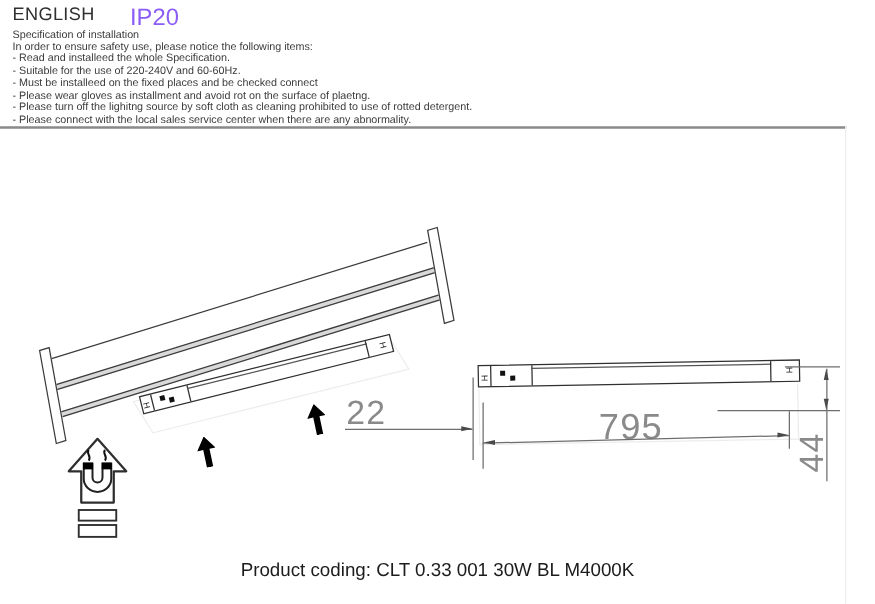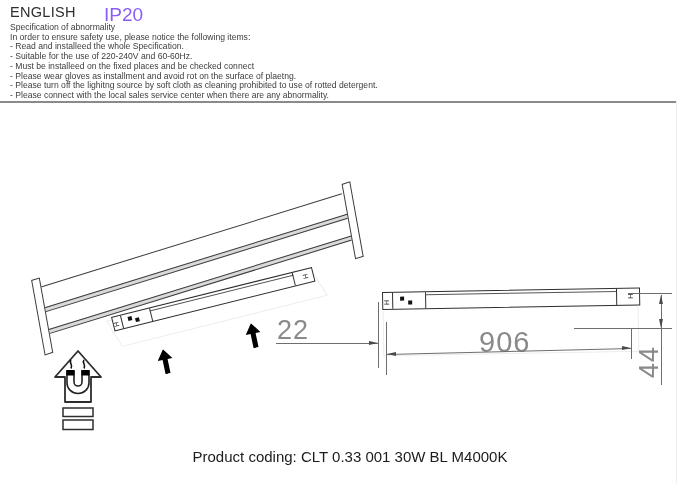--- a/index.html
+++ b/index.html
@@ -62,21 +62,21 @@
   
   .caption{left:0;top:448px;width:700px;text-align:center;font-size:15px;color:#1c1c1c;}
 </style>
 </head>
 <body>
 
 <div class="abs lang">ENGLISH</div>
 <div class="abs ip">IP20</div>
 
 <div class="abs spec">
-  <div>Specification of abnormality</div>
+  <div>Specification of installation</div>
   <div>In order to ensure safety use, please notice the following items:</div>
   <div>- Read and installeed the whole Specification.</div>
   <div>- Suitable for the use of 220-240V and 60-60Hz.</div>
   <div>- Must be installeed on the fixed places and be checked connect</div>
   <div>- Please wear gloves as installment and avoid rot on the surface of plaetng.</div>
   <div>- Please turn off the lighitng source by soft cloth as cleaning prohibited to use of rotted detergent.</div>
   <div>- Please connect with the local sales service center when there are any abnormality.</div>
 </div>
 
 <div class="abs divider"></div>
@@ -128,21 +128,21 @@
   <div class="abs cap-div" style="right:22px;"></div>
   <span class="abs h-glyph" style="right:6px;top:4px;">H</span>
 </div>
 
 <div class="abs dim-text t22">22</div>
 <div class="abs dim-line" style="left:276px;top:343px;width:102px;height:1px;"></div>
 <div class="abs ah ah-r" style="left:369px;top:340.5px;"></div>
 <div class="abs dim-line" style="left:378px;top:302px;width:1px;height:66px;"></div>
 <div class="abs dim-line" style="left:386px;top:322px;width:1px;height:53px;"></div>
 
-<div class="abs dim-text t906">906</div>
+<div class="abs dim-text t906">795</div>
 <div class="abs dim-line" style="left:386px;top:354px;width:246px;height:1px;transform:rotate(-1.4deg);transform-origin:0 0;"></div>
 <div class="abs ah ah-l" style="left:387px;top:351.5px;"></div>
 <div class="abs ah ah-r" style="left:622px;top:345.5px;"></div>
 <div class="abs dim-line" style="left:631px;top:329px;width:1px;height:30px;"></div>
 
 <div class="abs dim-text t44">44</div>
 <div class="abs dim-line" style="left:628px;top:293px;width:44px;height:1px;"></div>
 <div class="abs dim-line" style="left:574px;top:328px;width:98px;height:1px;"></div>
 <div class="abs dim-line" style="left:661px;top:295px;width:1px;height:90px;"></div>
 <div class="abs ah ah-u" style="left:658.5px;top:295px;"></div>

